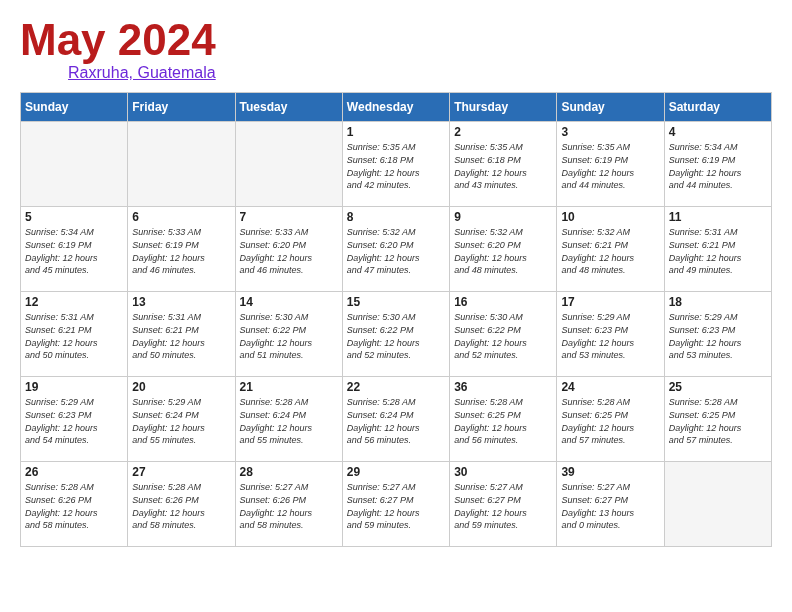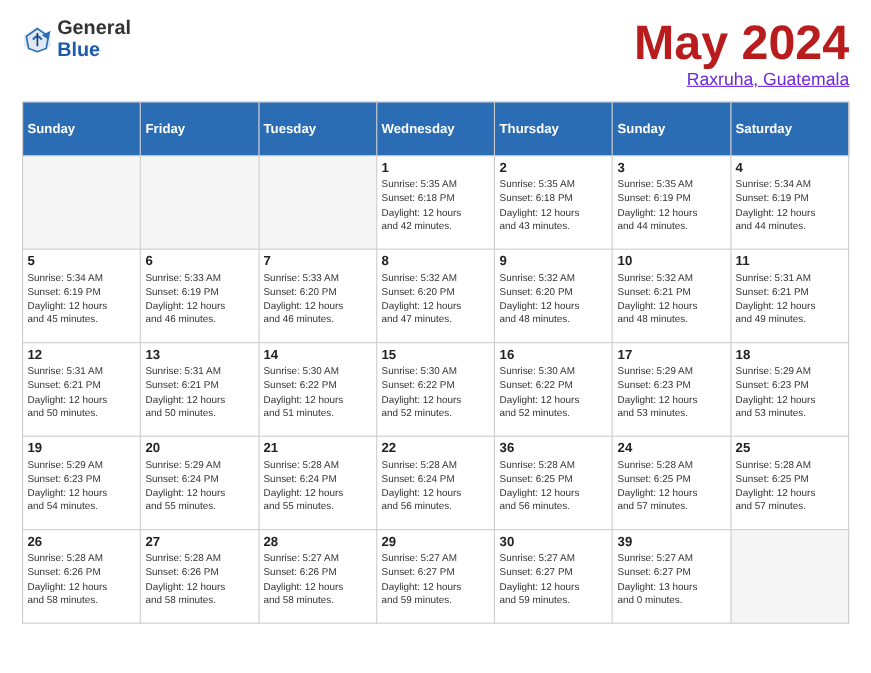--- a/index.html
+++ b/index.html
@@ -60,21 +60,21 @@
     .calendar-table {
       width: 100%;
       border-collapse: collapse;
       table-layout: fixed;
     }
     .calendar-table th {
       background: #2a6db5;
       color: #fff;
       font-size: 12px;
       font-weight: bold;
-      padding: 17px 4px;
+      padding: 7px 4px;
       text-align: left;
       border: 1px solid #ccc;
     }
     .calendar-table td {
       border: 1px solid #ccc;
       vertical-align: top;
       padding: 3px 4px;
       font-size: 9.5px;
       color: #333;
       height: 85px;
@@ -87,40 +87,28 @@
       font-size: 12px;
       font-weight: bold;
       color: #222;
       display: block;
       margin-bottom: 2px;
     }
     .day-info {
       line-height: 1.4;
       font-size: 9px;
       color: #333;
+      font-style: italic;
     }
   </style>
 </head>
 <body>
 
 <div class="page">
   <div class="header">
-    <div class="logo">
-      <svg class="logo-icon" viewBox="0 0 28 28">
-        <polygon points="14,2 26,10 26,20 14,26 2,20 2,10" fill="#2a6db5" opacity="0.15"></polygon>
-        <polygon points="14,4 24,11 22,22 14,25 6,22 4,11" fill="none" stroke="#2a6db5" stroke-width="1.5"></polygon>
-        <path d="M10,14 Q14,8 18,14" fill="none" stroke="#2a6db5" stroke-width="2"></path>
-        <path d="M14,8 L14,20" fill="none" stroke="#1a3a6b" stroke-width="1.5"></path>
-        <polygon points="18,10 26,6 24,14" fill="#2a6db5"></polygon>
-      </svg>
-      <div class="logo-text">
-        <span class="logo-general">General</span>
-        <span class="logo-blue">Blue</span>
-      </div>
-    </div>
     <div class="title-area">
       <div class="month-title">May 2024</div>
       <div class="location">Raxruha, Guatemala</div>
     </div>
   </div>
 
   <table class="calendar-table">
     <thead>
       <tr>
         <th>Sunday</th>

